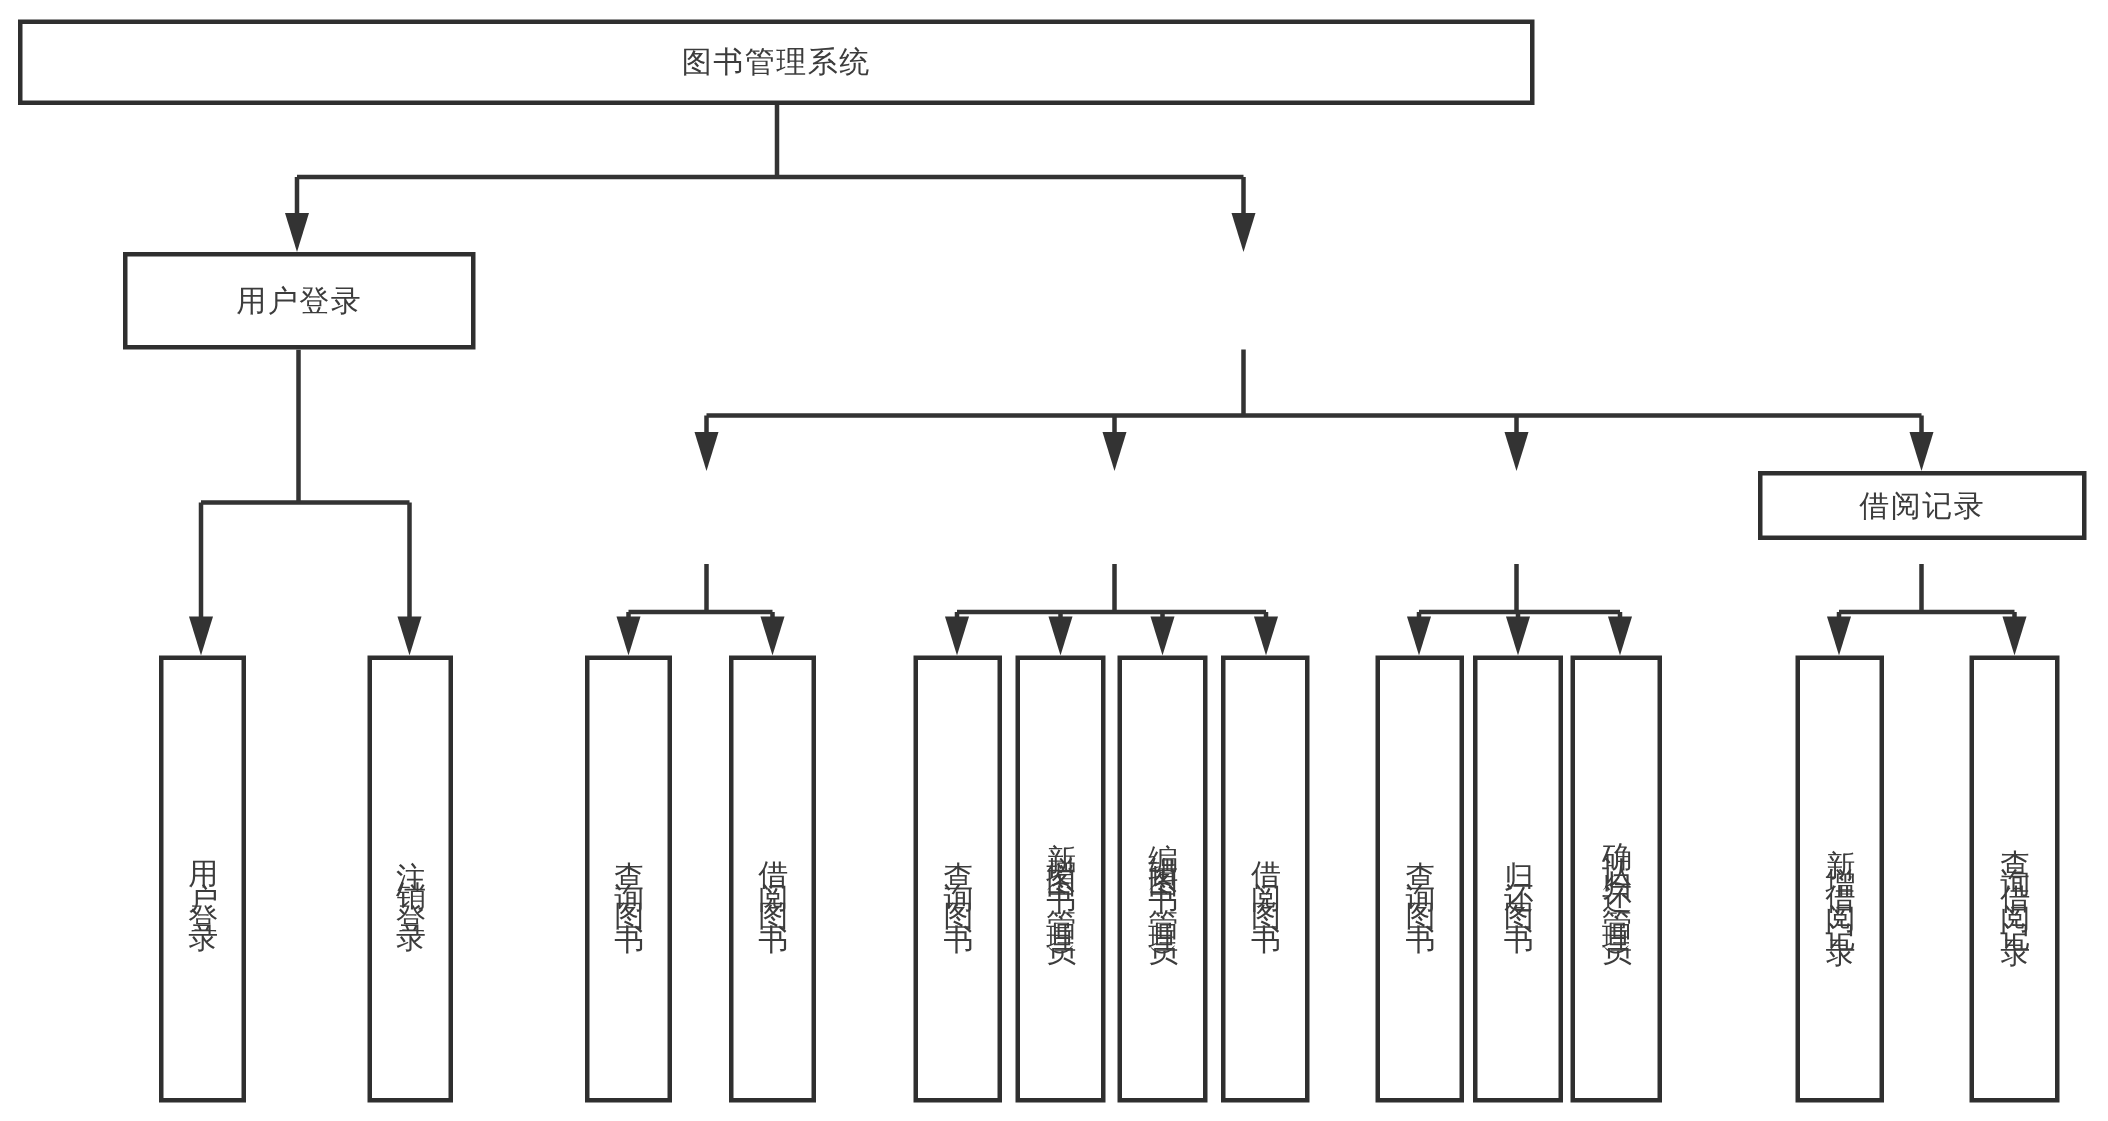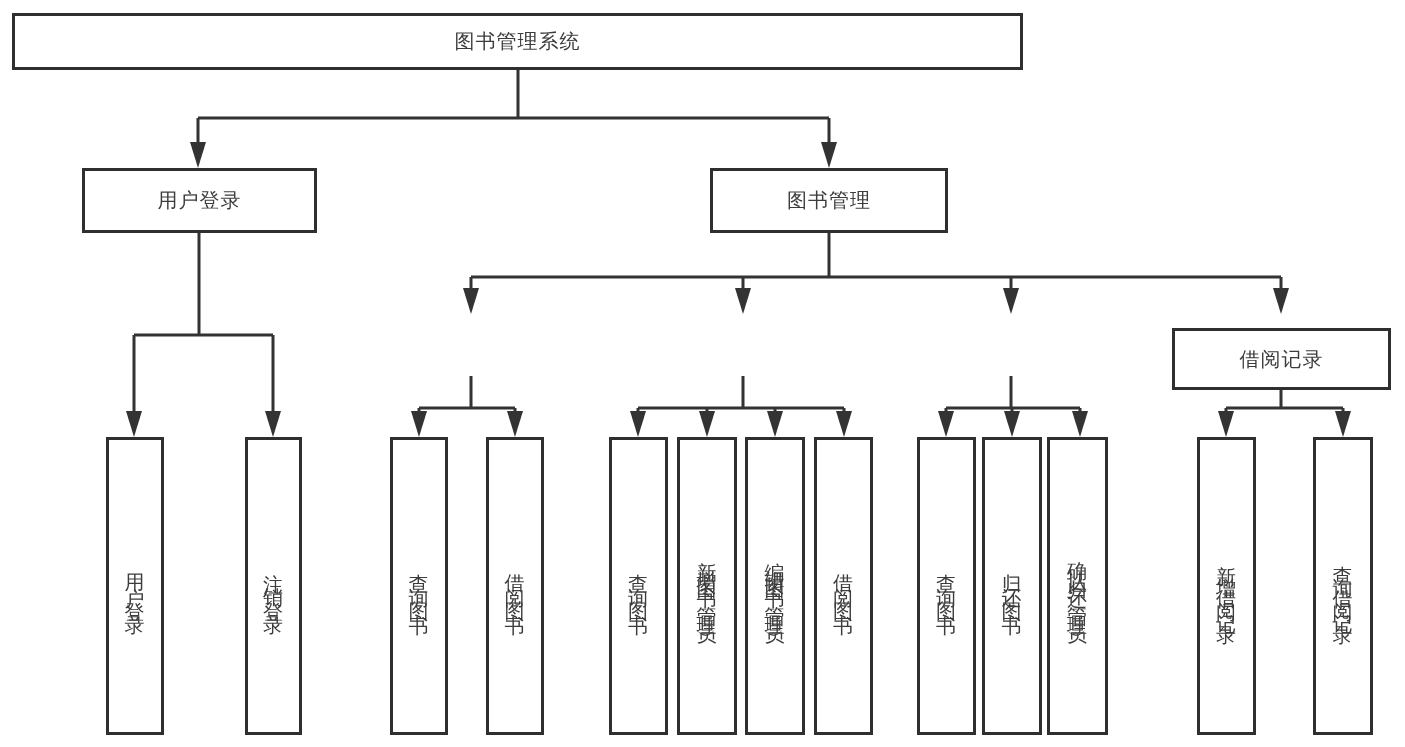--- a/index.html
+++ b/index.html
@@ -102,23 +102,22 @@
       <use href="#ah" x="1012" y="437"></use>
       <use href="#ah" x="1080" y="437"></use>
       <use href="#ah" x="1226" y="437"></use>
       <use href="#ah" x="1343" y="437"></use>
     </g>
   </svg>
 
   <div class="node hbox" style="left:12px; top:13px; width:1011px; height:57px;">图书管理系统</div>
 
   <div class="node hbox" style="left:82px; top:168px; width:235px; height:65px;">用户登录</div>
-  <div class="node hbox" style="left:710px; top:168px; width:238px; height:65px;">图书管理</div>
 
-  <div class="node hbox" style="left:1172px; top:328px; width:219px; height:62px;">借阅记录</div>
+  <div class="node hbox" style="left:1172px; top:314px; width:219px; height:46px;">借阅记录</div>
 
   <div class="node vbox sp4" style="left:106px; top:437px; width:58px; height:298px;">用户登录</div>
   <div class="node vbox sp4" style="left:245px; top:437px; width:57px; height:298px;">注销登录</div>
 
   <div class="node vbox sp4" style="left:390px; top:437px; width:58px; height:298px;">查询图书</div>
   <div class="node vbox sp4" style="left:486px; top:437px; width:58px; height:298px;">借阅图书</div>
 
   <div class="node vbox sp4" style="left:609px; top:437px; width:59px; height:298px;">查询图书</div>
   <div class="node vbox sp9" style="left:677px; top:437px; width:60px; height:298px;">新增图书（管理员）</div>
   <div class="node vbox sp9" style="left:745px; top:437px; width:60px; height:298px;">编辑图书（管理员）</div>

